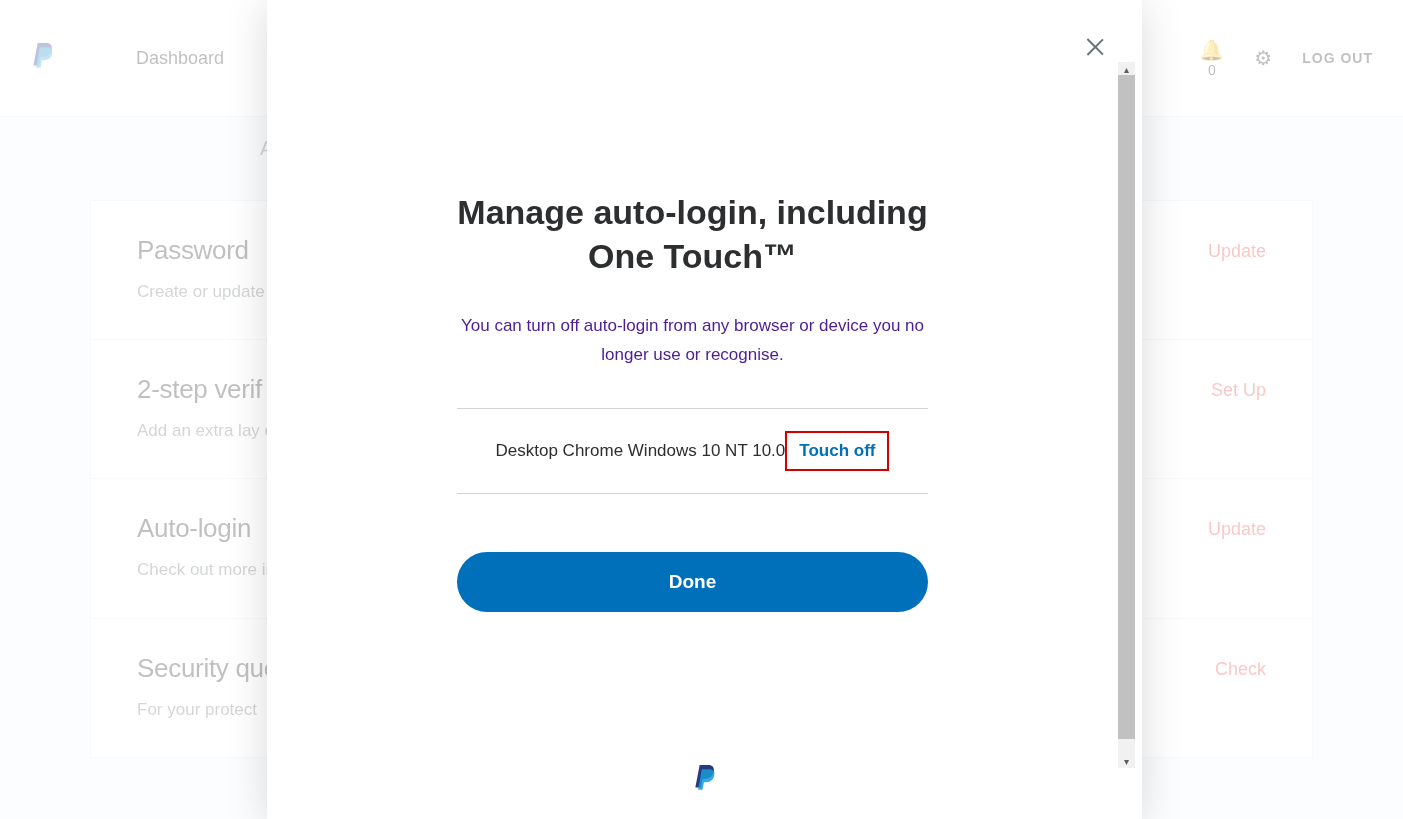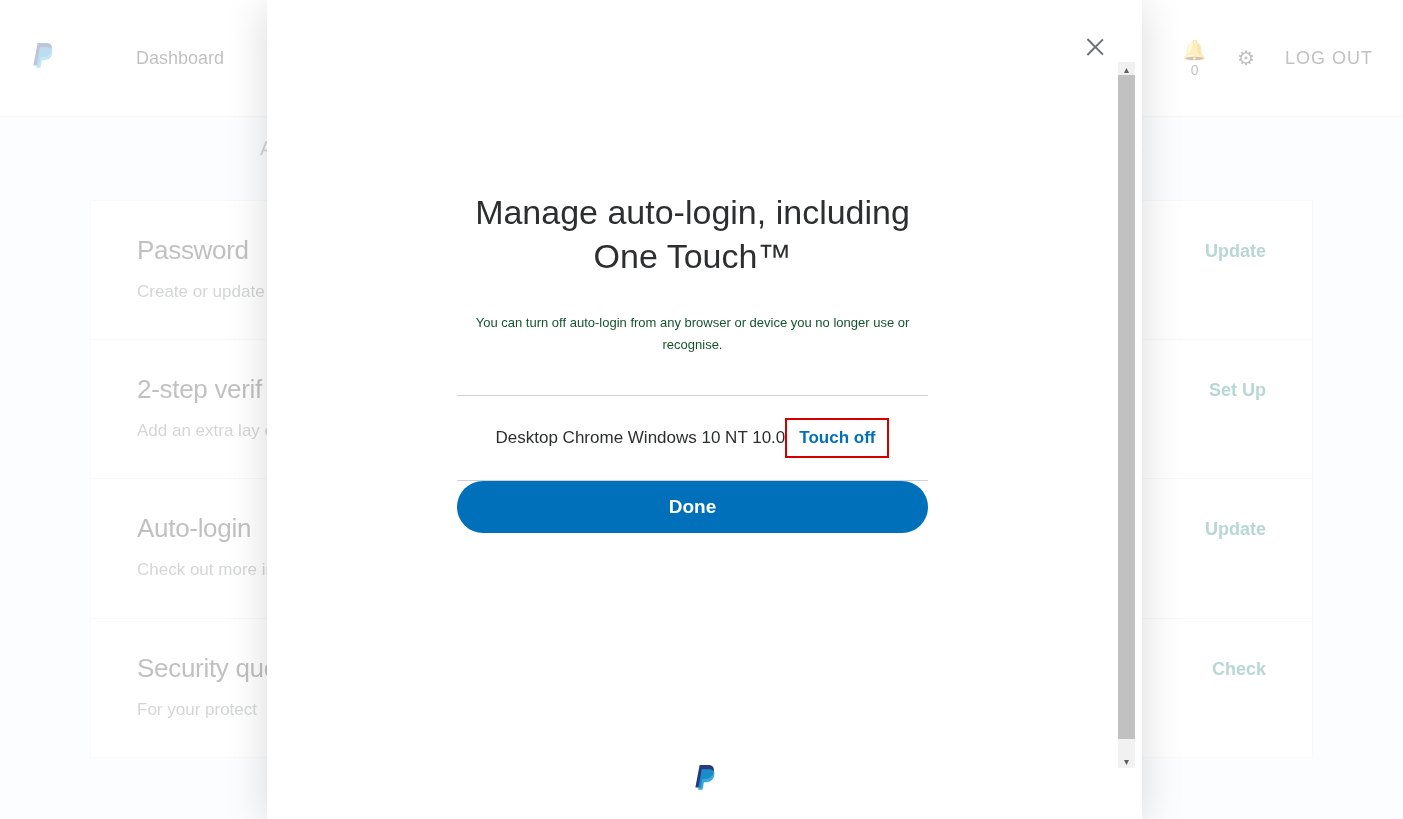--- a/index.html
+++ b/index.html
@@ -38,21 +38,21 @@
   .topbar-right {
     margin-left: auto;
     display: flex;
     align-items: center;
     gap: 30px;
     color: #2c2e2f;
   }
   .bell-wrap { text-align: center; font-size: 14px; }
   .bell-icon { font-size: 20px; display:block; }
   .gear-icon { font-size: 20px; }
-  .logout { font-weight: 400; letter-spacing: 1px; font-size: 18px; }
+  .logout { font-weight: 700; letter-spacing: 1px; font-size: 14px; }
 
   .tabs-row {
     padding: 20px 260px 0 260px;
     font-size: 20px;
     color: #6c7378;
     display:flex;
     justify-content: space-between;
   }
 
   .settings-list {
@@ -64,21 +64,21 @@
     padding: 34px 46px;
     border-bottom: 1px solid #e8ebee;
     display: flex;
     align-items: flex-start;
     gap: 30px;
   }
   .setting-text { flex: 1; }
   .setting-title { font-size: 26px; color: #2c2e2f; letter-spacing: -0.3px; margin-bottom: 12px; }
   .setting-desc  { font-size: 17px; color: #6c7378; line-height: 1.6; }
   .setting-action {
-    color: #0f766e; font-weight: 700; font-size: 18px;
+    color: #ef4444; font-weight: 400; font-size: 18px;
     white-space: nowrap;
     padding-top: 6px;
   }
 
   
   .modal {
     position: absolute;
     left: 267px; top: 0;
     width: 875px; height: 819px;
     background: #fff;
@@ -118,28 +118,28 @@
   .modal-scroll-arrow.down { bottom:-1px; }
 
   .modal-content {
     position:absolute;
     left:0; right:24px; top:0; bottom:0;
     padding: 190px 190px 0 190px;
     text-align:center;
   }
   .modal-title {
     font-size: 34px;
-    font-weight: 400;
+    font-weight: 700;
     color: #2c2e2f;
     line-height: 1.3;
     margin-bottom: 34px;
   }
   .modal-sub {
-    font-size: 13px;
-    color: #14532d;
+    font-size: 17px;
+    color: #4c1d95;
     line-height: 1.7;
     margin-bottom: 38px;
   }
   .modal-label {
     font-size: 17px;
     font-weight: 700;
     color: #2c2e2f;
     text-align: left;
     margin-bottom: 18px;
   }
@@ -157,22 +157,23 @@
     padding: 8px 12px;
   }
   .turn-off {
     color: #0070ba;
     font-weight: 700;
     font-size: 17px;
     background:none; border:none; cursor:pointer;
   }
 
   .done-btn {
+    margin-top: 58px;
     width: 100%;
-    height: 52px;
+    height: 60px;
     border-radius: 30px;
     background: #0070ba;
     color: #fff;
     font-size: 19px;
     font-weight: 700;
     border: none;
     cursor: pointer;
   }
 
   .modal-footer-logo {

